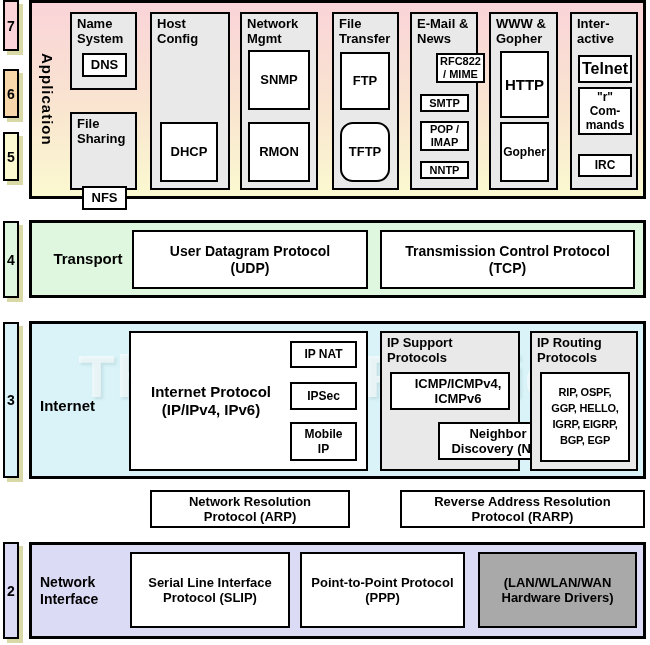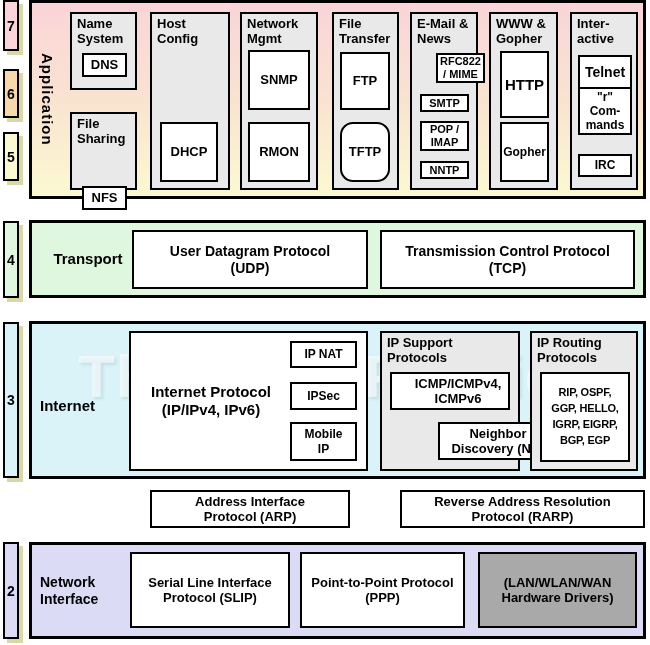--- a/index.html
+++ b/index.html
@@ -43,21 +43,21 @@
   #p-snmp{left:248px;top:50px;width:62px;height:60px;font-size:13px;}
   #p-rmon{left:248px;top:122px;width:62px;height:60px;font-size:13px;}
   #p-ftp{left:340px;top:52px;width:50px;height:58px;font-size:13px;}
   #p-tftp{left:340px;top:122px;width:50px;height:60px;font-size:13px;border-radius:13px;}
   #p-rfc{left:436px;top:53px;width:49px;height:30px;font-size:11px;}
   #p-smtp{left:420px;top:94px;width:49px;height:18px;font-size:11px;}
   #p-pop{left:420px;top:121px;width:49px;height:30px;font-size:11px;}
   #p-nntp{left:420px;top:161px;width:49px;height:18px;font-size:11px;}
   #p-http{left:500px;top:51px;width:49px;height:67px;font-size:15px;}
   #p-gopher{left:500px;top:122px;width:49px;height:60px;font-size:12px;}
-  #p-telnet{left:578px;top:55px;width:54px;height:34px;font-size:14px;}
+  #p-telnet{left:578px;top:55px;width:54px;height:28px;font-size:16px;}
   #p-rcmd{left:578px;top:87px;width:54px;height:48px;font-size:12px;}
   #p-irc{left:578px;top:154px;width:54px;height:23px;font-size:12px;}
 
   #transport{left:29px;top:220px;width:617px;height:78px;background:var(--green,#def7de);}
   #transport-label{left:40px;top:220px;width:96px;height:78px;font-size:15px;}
   #p-udp{left:132px;top:230px;width:236px;height:59px;font-size:14px;}
   #p-tcp{left:380px;top:230px;width:255px;height:59px;font-size:14px;}
 
   #internet{left:29px;top:321px;width:617px;height:158px;background:var(--cyan,#d9f3f8);}
   #watermark{left:29px;top:336px;width:617px;height:80px;display:flex;align-items:center;justify-content:center;
@@ -184,21 +184,21 @@
 Discovery (ND)</div>
   <div class="abs b2 gray" id="g-routing">
     <div class="tl">IP Routing
 Protocols</div>
   </div>
   <div class="abs b2 white cc" id="p-rip">RIP, OSPF,
 GGP, HELLO,
 IGRP, EIGRP,
 BGP, EGP</div>
 
-  <div class="abs b2 white cc" id="p-arp">Address Interface
+  <div class="abs b2 white cc" id="p-arp">Network Resolution
 Protocol (ARP)</div>
   <div class="abs b2 white cc" id="p-rarp">Reverse Address Resolution
 Protocol (RARP)</div>
 
   <div class="abs" id="ni-label">Network
 Interface</div>
   <div class="abs b2 white cc" id="p-slip">Serial Line Interface
 Protocol (SLIP)</div>
   <div class="abs b2 white cc" id="p-ppp">Point-to-Point Protocol
 (PPP)</div>

